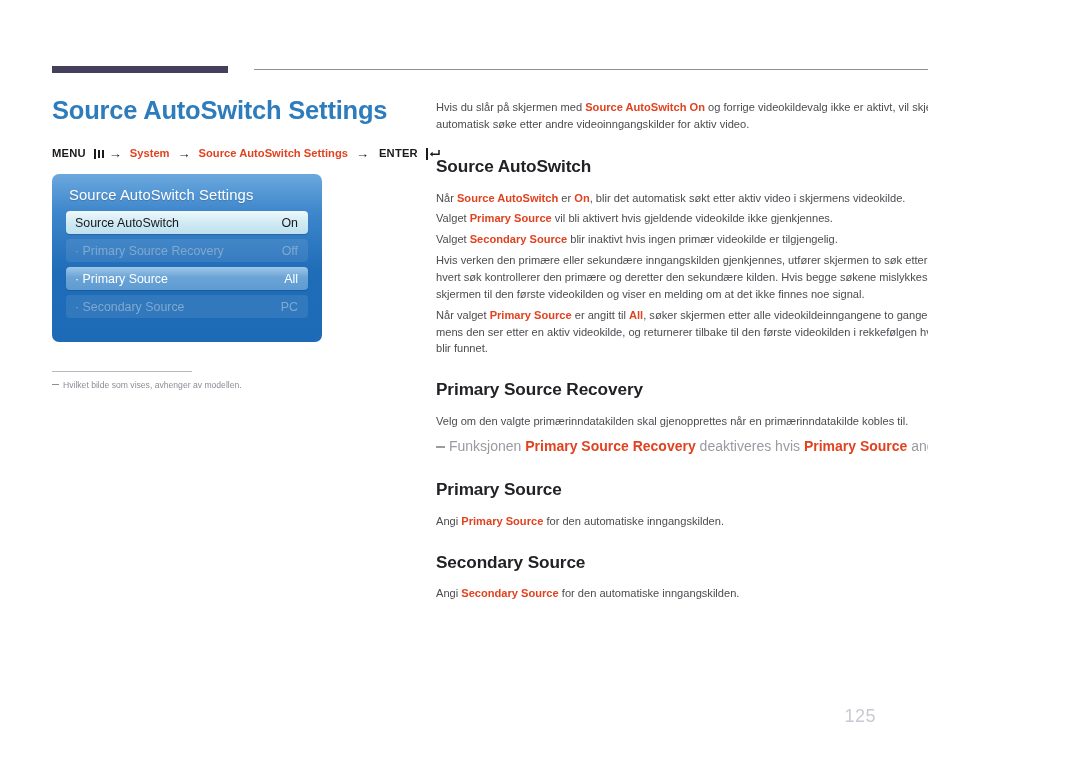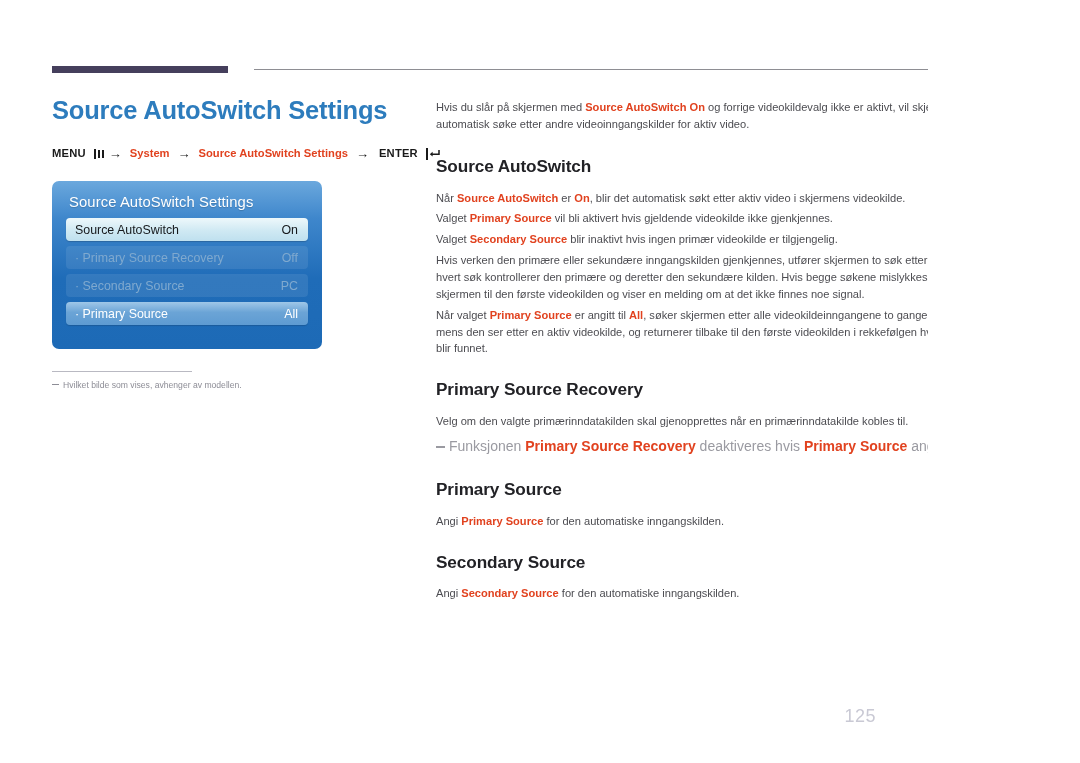--- a/index.html
+++ b/index.html
@@ -52,21 +52,21 @@
 
   .breadcrumb {
     font-size: 11.2px;
     font-weight: bold;
     color: #1a1a1a;
     line-height: 1;
     white-space: nowrap;
     display: flex;
     align-items: center;
     gap: 4px;
-    margin-bottom: 21px;
+    margin-bottom: 14px;
     text-align: right;
   }
   .bc-menu { color: #1a1a1a; letter-spacing: 0.2px; }
   .icon-menu-glyph {
     display: inline-block;
     width: 15px; height: 10px;
     border: 1.6px solid #1a1a1a;
     margin: 0 5px 0 4px;
     position: relative;
     vertical-align: -1px;
@@ -260,29 +260,29 @@
       <div class="osd-row highlight">
         <span class="lbl">Source AutoSwitch</span>
         <span class="val">On</span>
       </div>
 
       <div class="osd-row disabled">
         <span class="lbl">· Primary Source Recovery</span>
         <span class="val">Off</span>
       </div>
 
+      <div class="osd-row selected">
+        <span class="lbl">· Primary Source</span>
+        <span class="val">All</span>
+      </div>
+
       <div class="osd-row disabled">
         <span class="lbl">· Secondary Source</span>
         <span class="val">PC</span>
       </div>
-
-      <div class="osd-row selected">
-        <span class="lbl">· Primary Source</span>
-        <span class="val">All</span>
-      </div>
     </div>
   </div>
 
   <div class="foot-rule"></div>
   <div class="foot-note">
     <span class="foot-dash"></span><span>Hvilket bilde som vises, avhenger av modellen.</span>
   </div>
 
   <div class="right-col">
 

